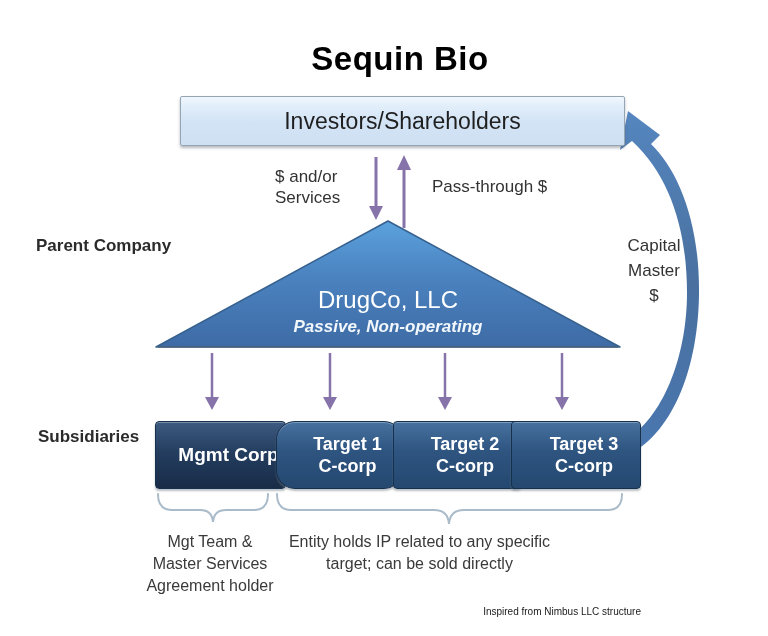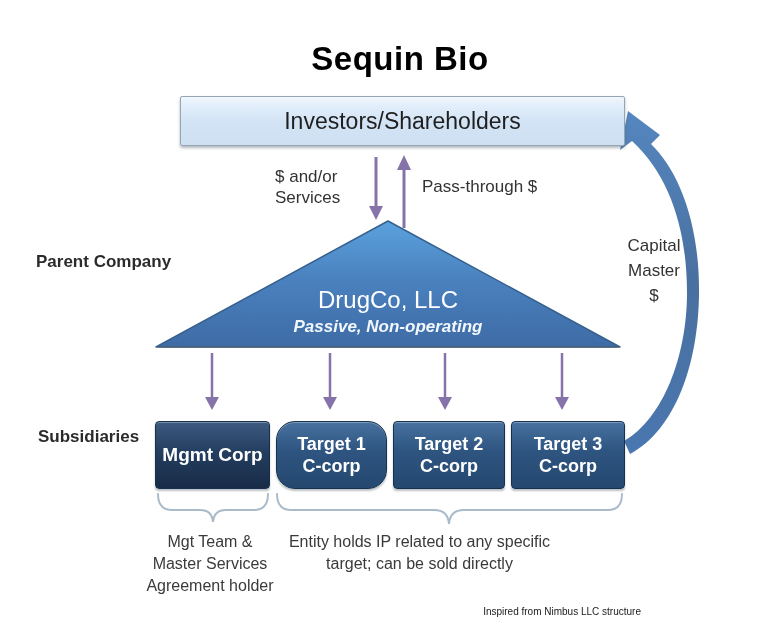--- a/index.html
+++ b/index.html
@@ -15,40 +15,40 @@
   #investors-box{
     left:180px;top:96px;width:443px;height:48px;
     background:linear-gradient(180deg,#f1f7fd 0%,#e2eefa 18%,#d2e3f5 55%,#cfe0f3 100%);
     border:1px solid #96a5b4;border-radius:2px;
     box-shadow:0 2px 3px rgba(90,100,110,0.45);
     display:flex;align-items:center;justify-content:center;
     font-size:23px;color:#1f1f1f;
   }
   .flow-label{font-size:17px;color:#333;line-height:21px;}
   #services-label{left:275px;top:166px;text-align:left;}
-  #passthrough-label{left:422px;top:176px;}
+  #passthrough-label{left:432px;top:176px;}
   #capitalgains-label{left:612px;top:233px;width:84px;text-align:center;line-height:25px;}
   .side-label{font-size:17px;font-weight:bold;color:#2b2b2b;}
-  #parent-label{left:36px;top:252px;}
+  #parent-label{left:36px;top:236px;}
   #subsid-label{left:38px;top:427px;}
   #drugco-name{
     left:238px;top:286px;width:300px;text-align:center;
     font-size:24px;color:#fff;
   }
   #drugco-sub{
     left:238px;top:317px;width:300px;text-align:center;
     font-size:17px;font-weight:bold;font-style:italic;color:#f2f7fc;
   }
   .sub-box{
     top:421px;height:66px;border-radius:4px;
     border:1px solid #16314e;
     background:linear-gradient(180deg,#47719f 0%,#2e5480 45%,#24486f 100%);
     box-shadow:inset 0 1px 0 rgba(255,255,255,0.30), 0 2px 2px rgba(120,130,140,0.5);
     display:flex;flex-direction:column;align-items:center;justify-content:center;
-    color:#fff;font-weight:bold;font-size:18px;line-height:22px;text-align:right;
+    color:#fff;font-weight:bold;font-size:18px;line-height:22px;text-align:right;padding-left:16px;
   }
   .sub-box.mgmt{
     background:linear-gradient(180deg,#3d5a80 0%,#243e60 45%,#182c47 100%);
     font-size:19px;
   }
   .box-line:empty{display:none;}
   #box-0{left:155px;width:113px;}
   #box-1{left:276px;width:109px;border-radius:19px;}
   #box-2{left:393px;width:110px;}
   #box-3{left:511px;width:112px;}

